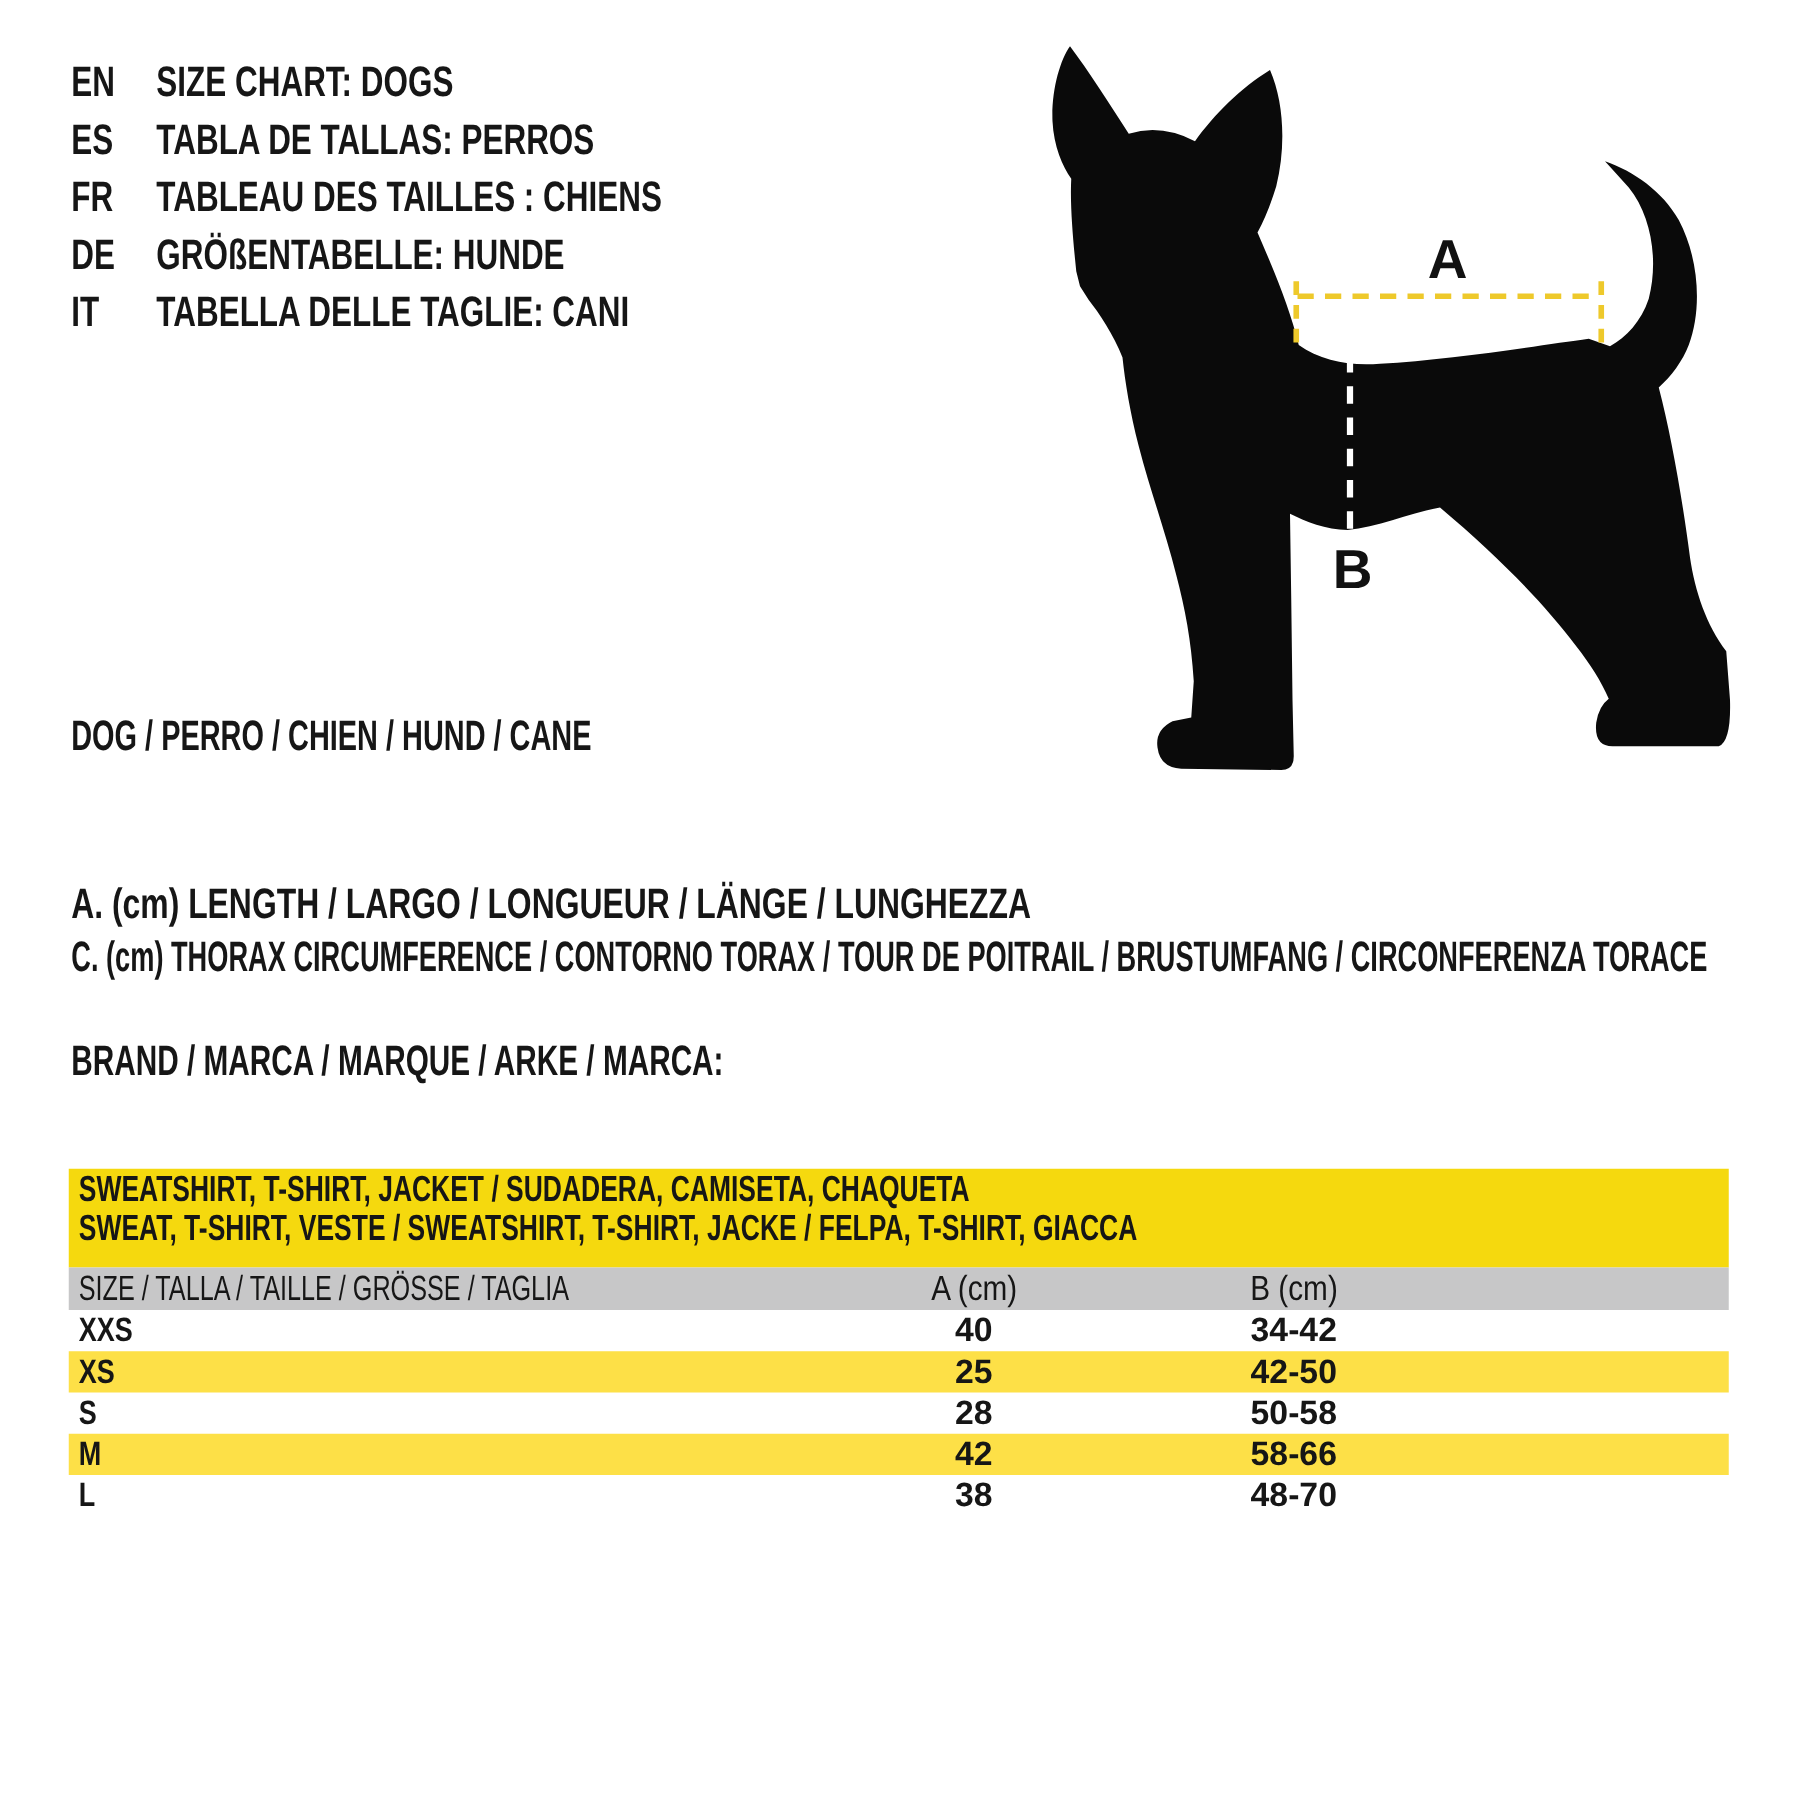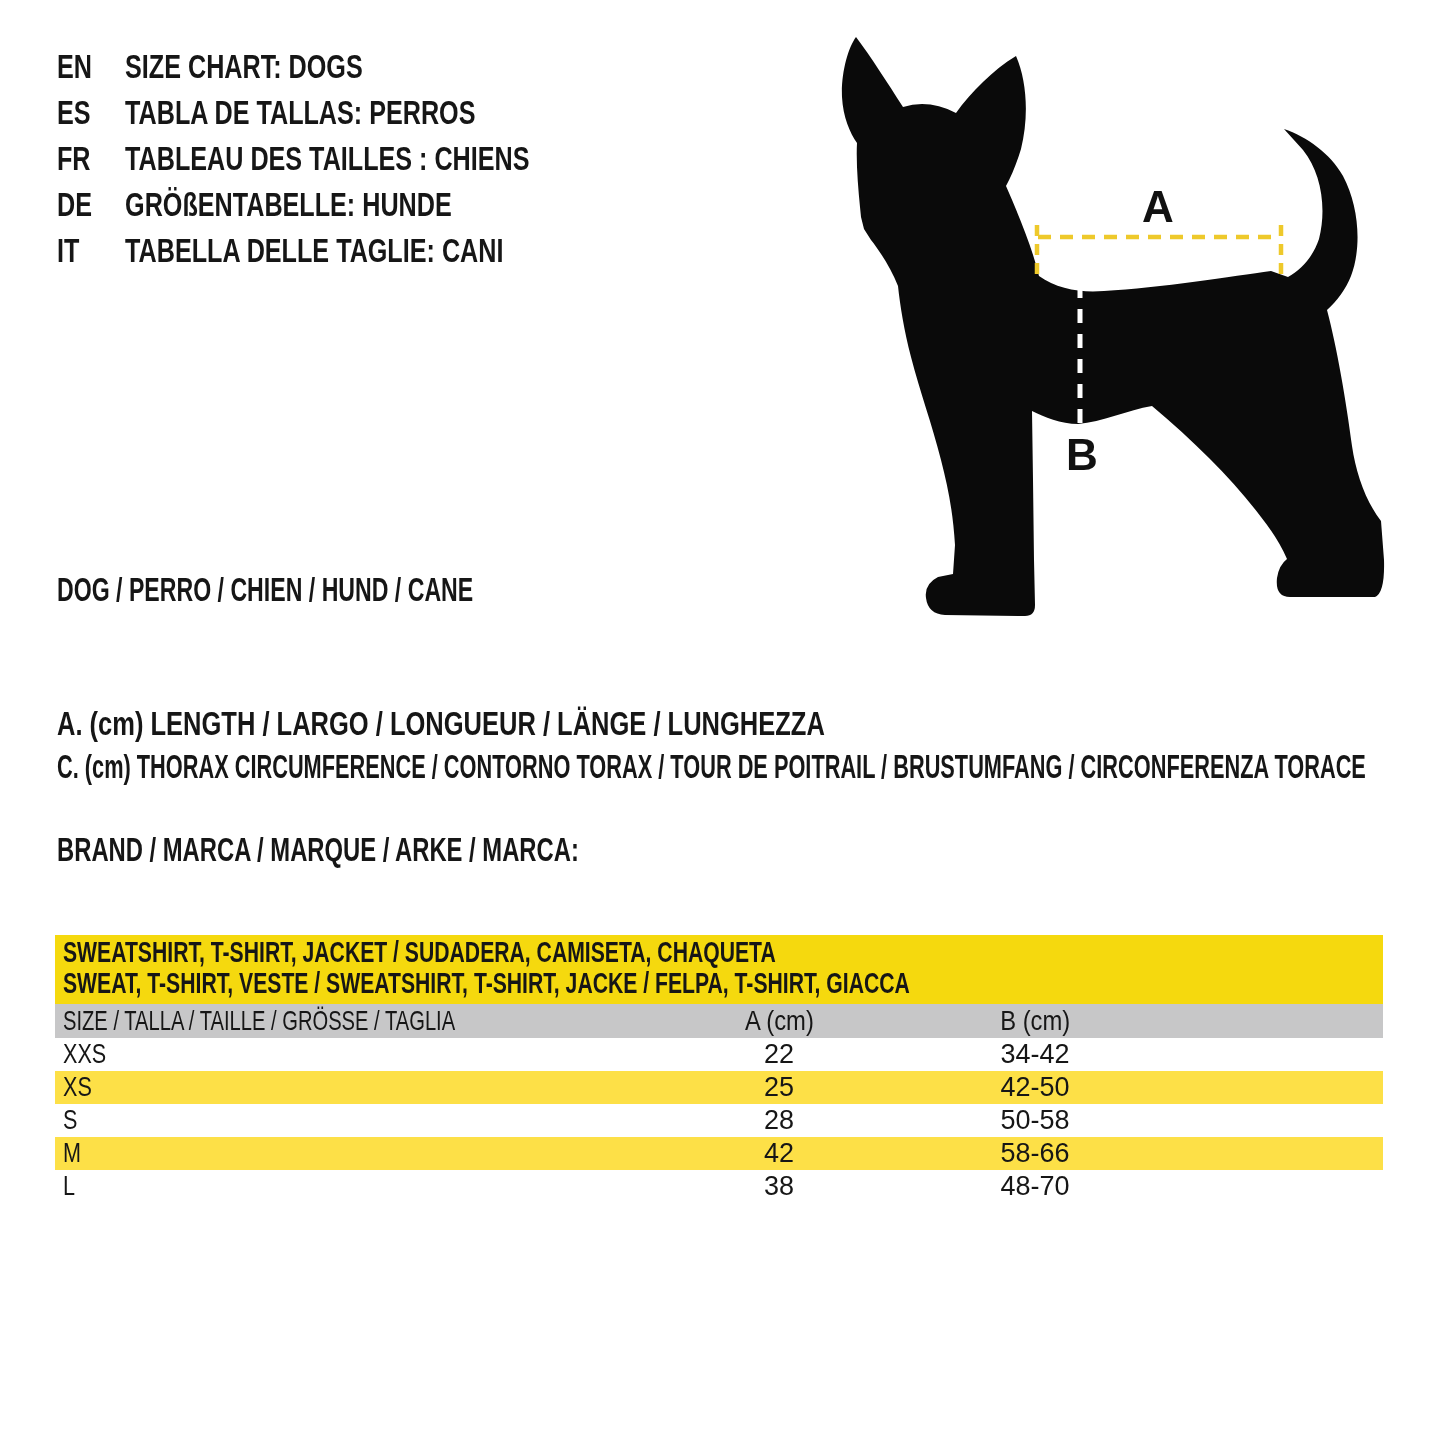--- a/index.html
+++ b/index.html
@@ -20,25 +20,25 @@
   
   .tline{position:absolute;left:57px;font-size:34px;font-weight:bold;line-height:34px;white-space:nowrap;}
   .caption{top:572px;}
   .legend-a{top:706px;}
   .legend-c{top:749px;}
   .brand{top:832px;}
   
   .fig{position:absolute;left:0;top:0;width:1445px;height:1445px;pointer-events:none;}
   
   .stable{position:absolute;left:55px;top:935px;width:1328px;}
-  .t-yellow{background:#F5D90E;padding:2px 0 5px 8px;}
+  .t-yellow{background:#F5D90E;padding:2px 0 15px 8px;}
   .t-yellow div{font-size:29px;font-weight:bold;line-height:31px;}
   .t-grid{display:grid;grid-template-columns:550px 284px 164px 1fr;align-items:center;gap:32px;}
   .t-cols{background:#C7C7C8;height:34px;font-size:28px;font-weight:normal;}
-  .t-row{height:33px;font-size:27px;font-weight:normal;}
+  .t-row{height:33px;font-size:27px;font-weight:bold;}
   .t-row.alt{background:#fde047;}
   .cell-l{padding-left:8px;}
   .cell-c{text-align:center;}
 </style>
 </head>
 <body>
 
 <div class="page">
 
   <div class="langs">
@@ -126,21 +126,21 @@
       <div><span class="sq s73">SWEAT, T-SHIRT, VESTE / SWEATSHIRT, T-SHIRT, JACKE / FELPA, T-SHIRT, GIACCA</span></div>
     </div>
     <div class="t-grid t-cols">
       <div class="cell-l"><span class="sq s72">SIZE / TALLA / TAILLE / GRÖSSE / TAGLIA</span></div>
       <div class="cell-c"><span class="sq s85c">A (cm)</span></div>
       <div class="cell-c"><span class="sq s85c">B (cm)</span></div>
       <div></div>
     </div>
     <div class="t-grid t-row">
       <div class="cell-l"><span class="sq s80">XXS</span></div>
-      <div class="cell-c">22</div>
+      <div class="cell-c">40</div>
       <div class="cell-c">34-42</div>
       <div></div>
     </div>
     <div class="t-grid t-row alt">
       <div class="cell-l"><span class="sq s80">XS</span></div>
       <div class="cell-c">25</div>
       <div class="cell-c">42-50</div>
       <div></div>
     </div>
     <div class="t-grid t-row">

